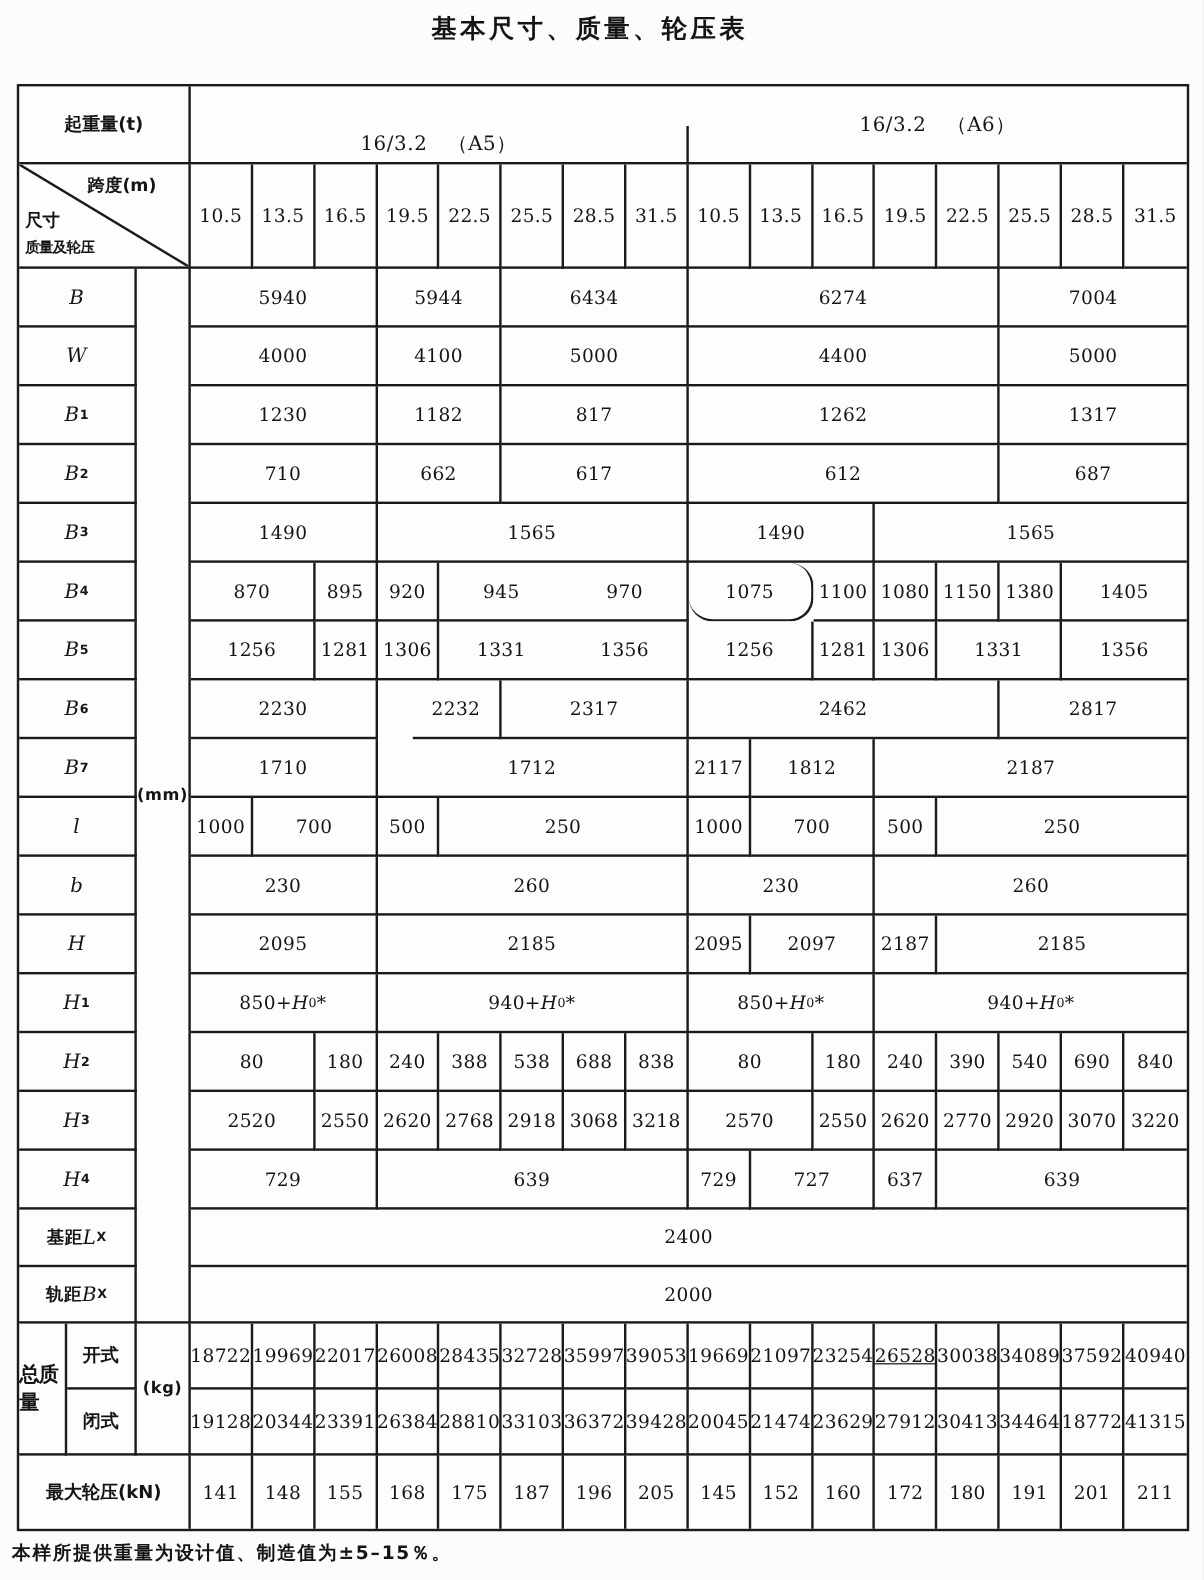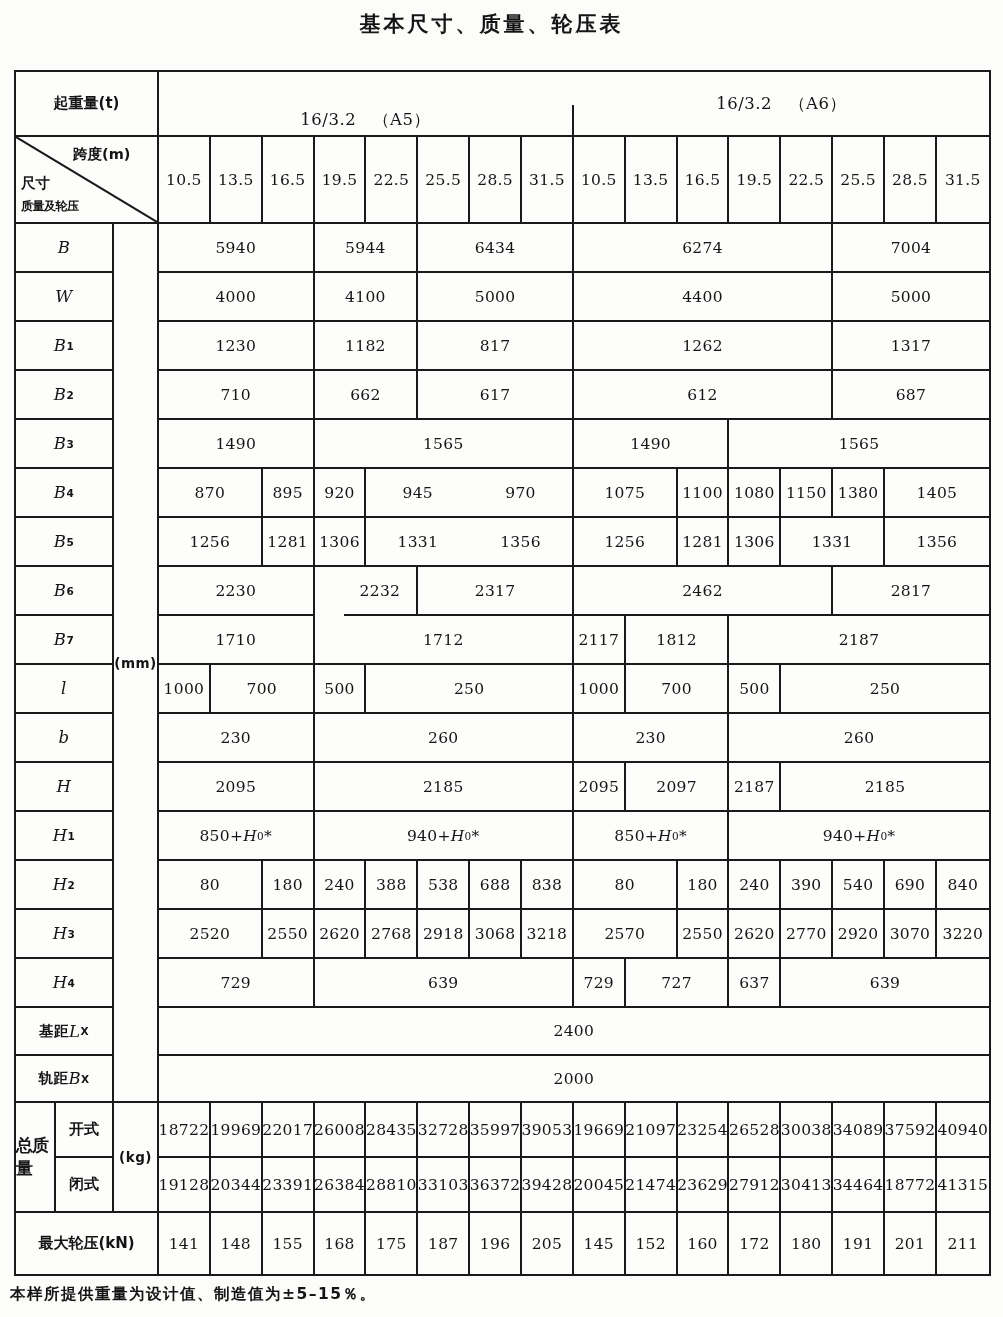--- a/index.html
+++ b/index.html
@@ -109,21 +109,21 @@
         <i>B</i>
         <sub>4</sub>
       </div>
       <div class="c num" style="grid-area: 8 / 4 / span 1 / span 2;">870</div>
       <div class="c num" style="grid-area: 8 / 6 / span 1 / span 1;">895</div>
       <div class="c num" style="grid-area: 8 / 7 / span 1 / span 1;">920</div>
       <div class="c num dbl" style="grid-area: 8 / 8 / span 1 / span 4;">
         <span>945</span>
         <span>970</span>
       </div>
-      <div class="c num" style="grid-area: 8 / 12 / span 1 / span 2;">1075</div>
+      <div class="c num" style="grid-area: 8 / 12 / span 1 / span 2; border-radius: 20px;">1075</div>
       <div class="c num" style="grid-area: 8 / 14 / span 1 / span 1;">1100</div>
       <div class="c num" style="grid-area: 8 / 15 / span 1 / span 1;">1080</div>
       <div class="c num" style="grid-area: 8 / 16 / span 1 / span 1;">1150</div>
       <div class="c num" style="grid-area: 8 / 17 / span 1 / span 1;">1380</div>
       <div class="c num lc" style="grid-area: 8 / 18 / span 1 / span 2;">1405</div>
       <div class="c lblc" style="grid-area: 9 / 1 / span 1 / span 2;">
         <i>B</i>
         <sub>5</sub>
       </div>
       <div class="c num" style="grid-area: 9 / 4 / span 1 / span 2;">1256</div>
@@ -248,21 +248,21 @@
       <div class="c num" style="grid-area: 21 / 5 / span 1 / span 1;">19969</div>
       <div class="c num" style="grid-area: 21 / 6 / span 1 / span 1;">22017</div>
       <div class="c num" style="grid-area: 21 / 7 / span 1 / span 1;">26008</div>
       <div class="c num" style="grid-area: 21 / 8 / span 1 / span 1;">28435</div>
       <div class="c num" style="grid-area: 21 / 9 / span 1 / span 1;">32728</div>
       <div class="c num" style="grid-area: 21 / 10 / span 1 / span 1;">35997</div>
       <div class="c num" style="grid-area: 21 / 11 / span 1 / span 1;">39053</div>
       <div class="c num" style="grid-area: 21 / 12 / span 1 / span 1;">19669</div>
       <div class="c num" style="grid-area: 21 / 13 / span 1 / span 1;">21097</div>
       <div class="c num" style="grid-area: 21 / 14 / span 1 / span 1;">23254</div>
-      <div class="c num" style="grid-area: 21 / 15 / span 1 / span 1;">26528</div>
+      <div class="c num" style="grid-area: 21 / 15 / span 1 / span 1; text-decoration: underline;">26528</div>
       <div class="c num" style="grid-area: 21 / 16 / span 1 / span 1;">30038</div>
       <div class="c num" style="grid-area: 21 / 17 / span 1 / span 1;">34089</div>
       <div class="c num" style="grid-area: 21 / 18 / span 1 / span 1;">37592</div>
       <div class="c num lc" style="grid-area: 21 / 19 / span 1 / span 1;">40940</div>
       <div class="c cjk" style="grid-area: 22 / 2 / span 1 / span 1;">闭式</div>
       <div class="c num" style="grid-area: 22 / 4 / span 1 / span 1;">19128</div>
       <div class="c num" style="grid-area: 22 / 5 / span 1 / span 1;">20344</div>
       <div class="c num" style="grid-area: 22 / 6 / span 1 / span 1;">23391</div>
       <div class="c num" style="grid-area: 22 / 7 / span 1 / span 1;">26384</div>
       <div class="c num" style="grid-area: 22 / 8 / span 1 / span 1;">28810</div>

